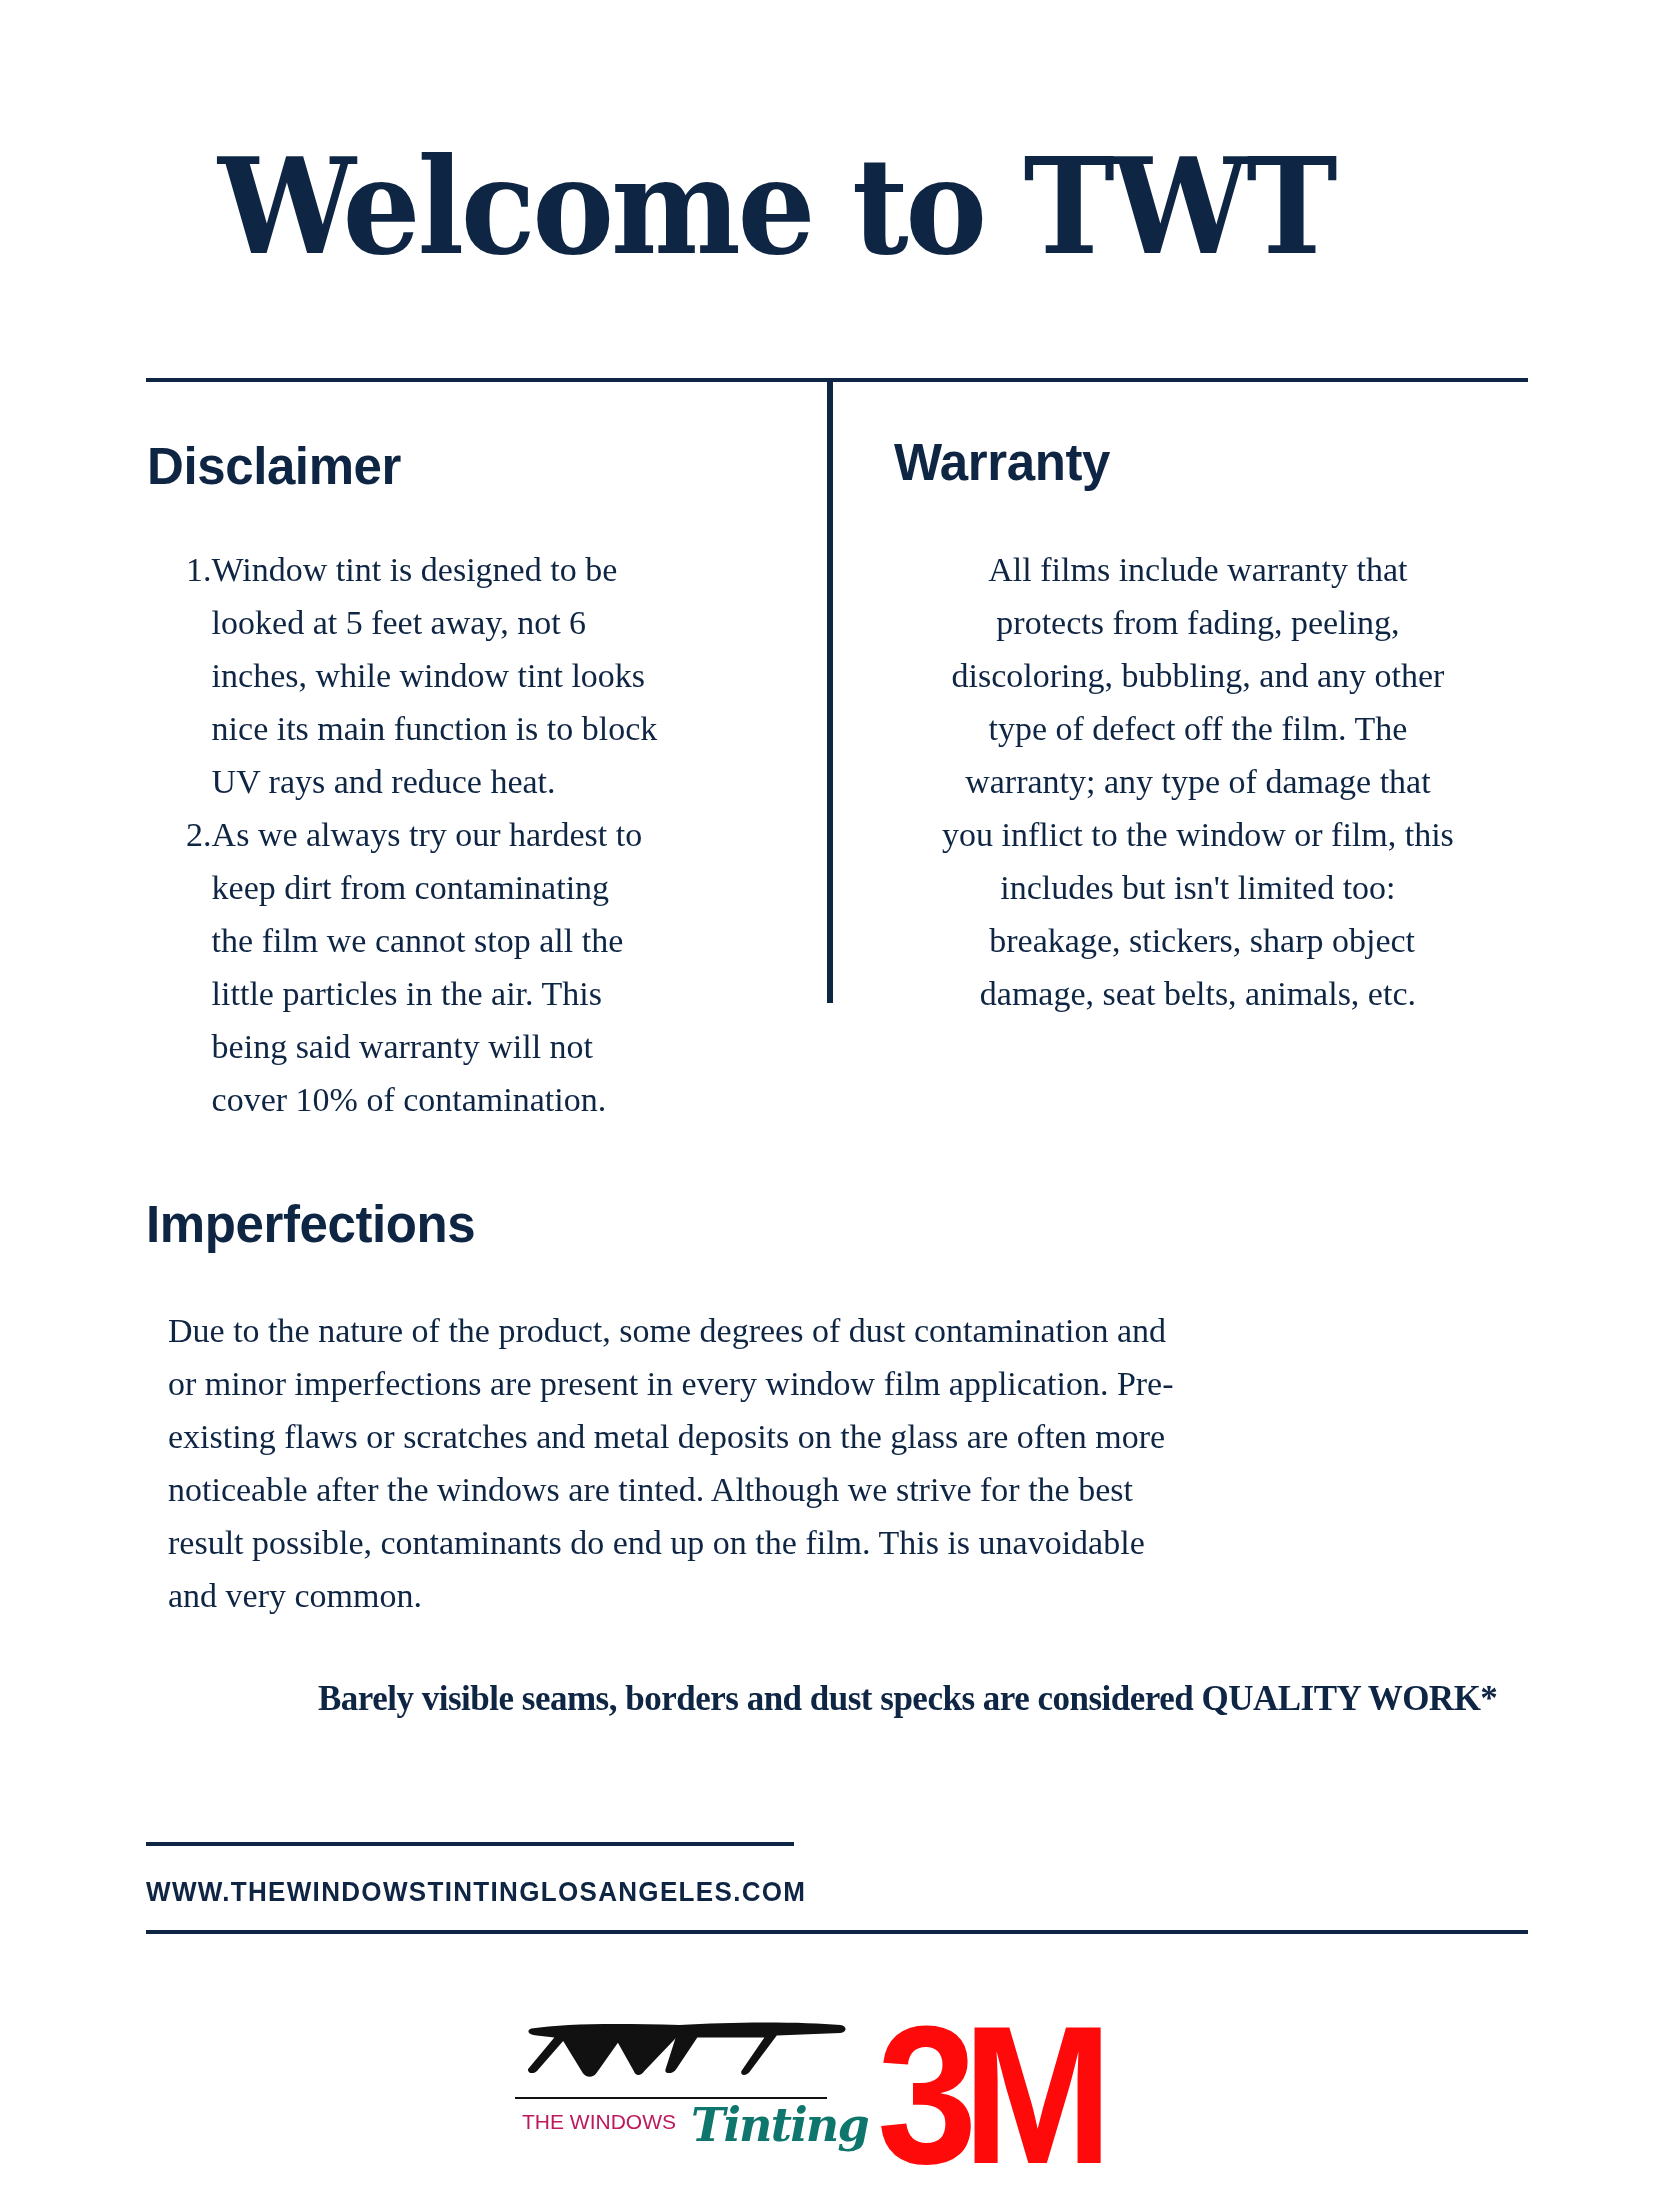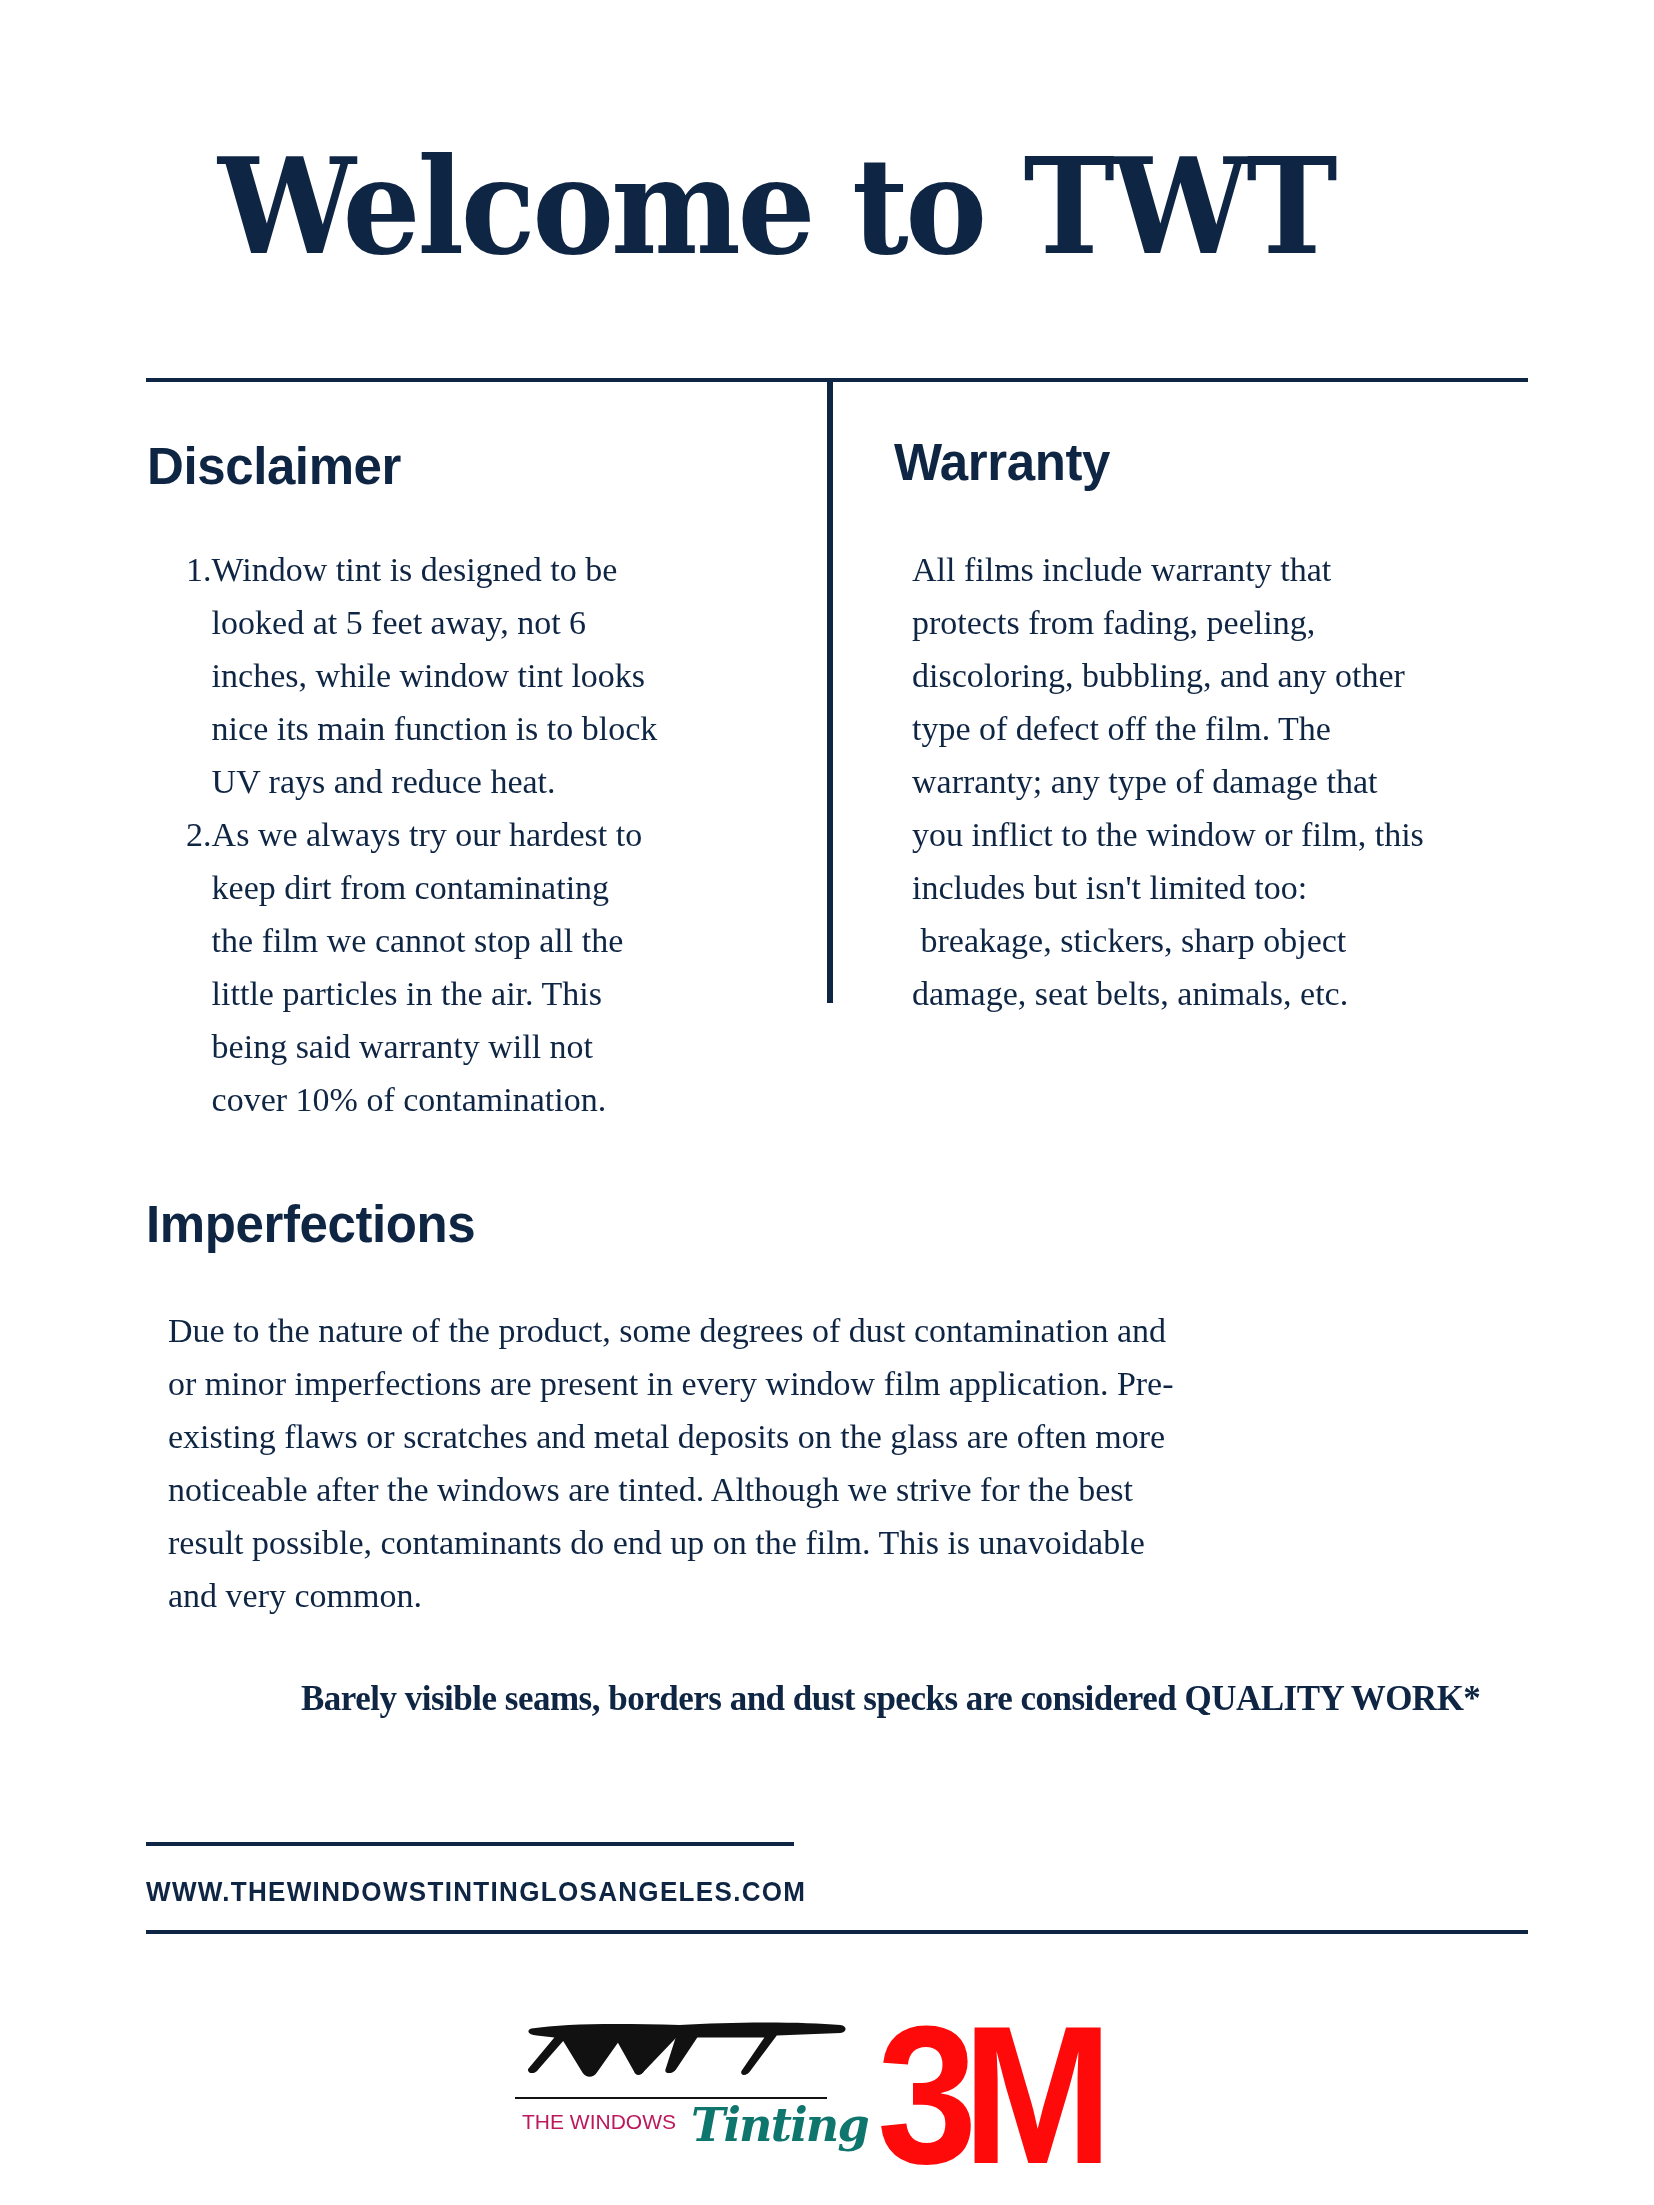--- a/index.html
+++ b/index.html
@@ -25,21 +25,21 @@
 
   .body-text { font-size: 34px; line-height: 53px; color: #0f2544; }
 
   ol.disc { margin: 0; padding: 0; list-style: none; }
   ol.disc li { position: relative; padding-left: 25.6px; }
   ol.disc li .num { position: absolute; left: 0; top: 0; }
 
   .warranty-lines div, .imp-lines div { white-space: nowrap; }
 
   .quality {
-    left: 301px; top: 1672px; font-size: 35px; font-weight: bold;
+    left: 318px; top: 1672px; font-size: 35px; font-weight: bold;
     line-height: 53px; white-space: nowrap; letter-spacing: -0.5px;
   }
   .url {
     left: 146px; top: 1874px; font-size: 28px; font-weight: bold;
     letter-spacing: 1.4px; line-height: 35px; white-space: nowrap;
   }
   .twt-sub { left: 522px; top: 2110px; font-size: 21px; color: #be185d; letter-spacing: 0px; white-space: nowrap; font-weight: normal; }
   .twt-script { left: 691px; top: 2098px; font-size: 46px; font-style: italic; font-weight: bold; color: #0f766e; white-space: nowrap; letter-spacing: -1.8px; }
   .mmm-logo {
     left: 877px; top: 1998px; font-size: 196px; font-weight: bold;
@@ -74,21 +74,21 @@
       <div>the film we cannot stop all the</div>
       <div>little particles in the air. This</div>
       <div>being said warranty will not</div>
       <div>cover 10% of contamination.</div>
     </li>
   </ol>
 </section>
 
 <section>
   <h2 class="abs h2 sans" style="left:894px; top:432px; margin:0;">Warranty</h2>
-  <div class="abs body-text serif-lib warranty-lines" style="left:912px; top:543px;">
+  <div class="abs body-text serif-lib warranty-lines" style="left:942px; top:543px;text-align:center;">
     <div>All films include warranty that</div>
     <div>protects from fading, peeling,</div>
     <div>discoloring, bubbling, and any other</div>
     <div>type of defect off the film. The</div>
     <div>warranty; any type of damage that</div>
     <div>you inflict to the window or film, this</div>
     <div>includes but isn't limited too:</div>
     <div style="white-space:pre;"> breakage, stickers, sharp object</div>
     <div>damage, seat belts, animals, etc.</div>
   </div>

